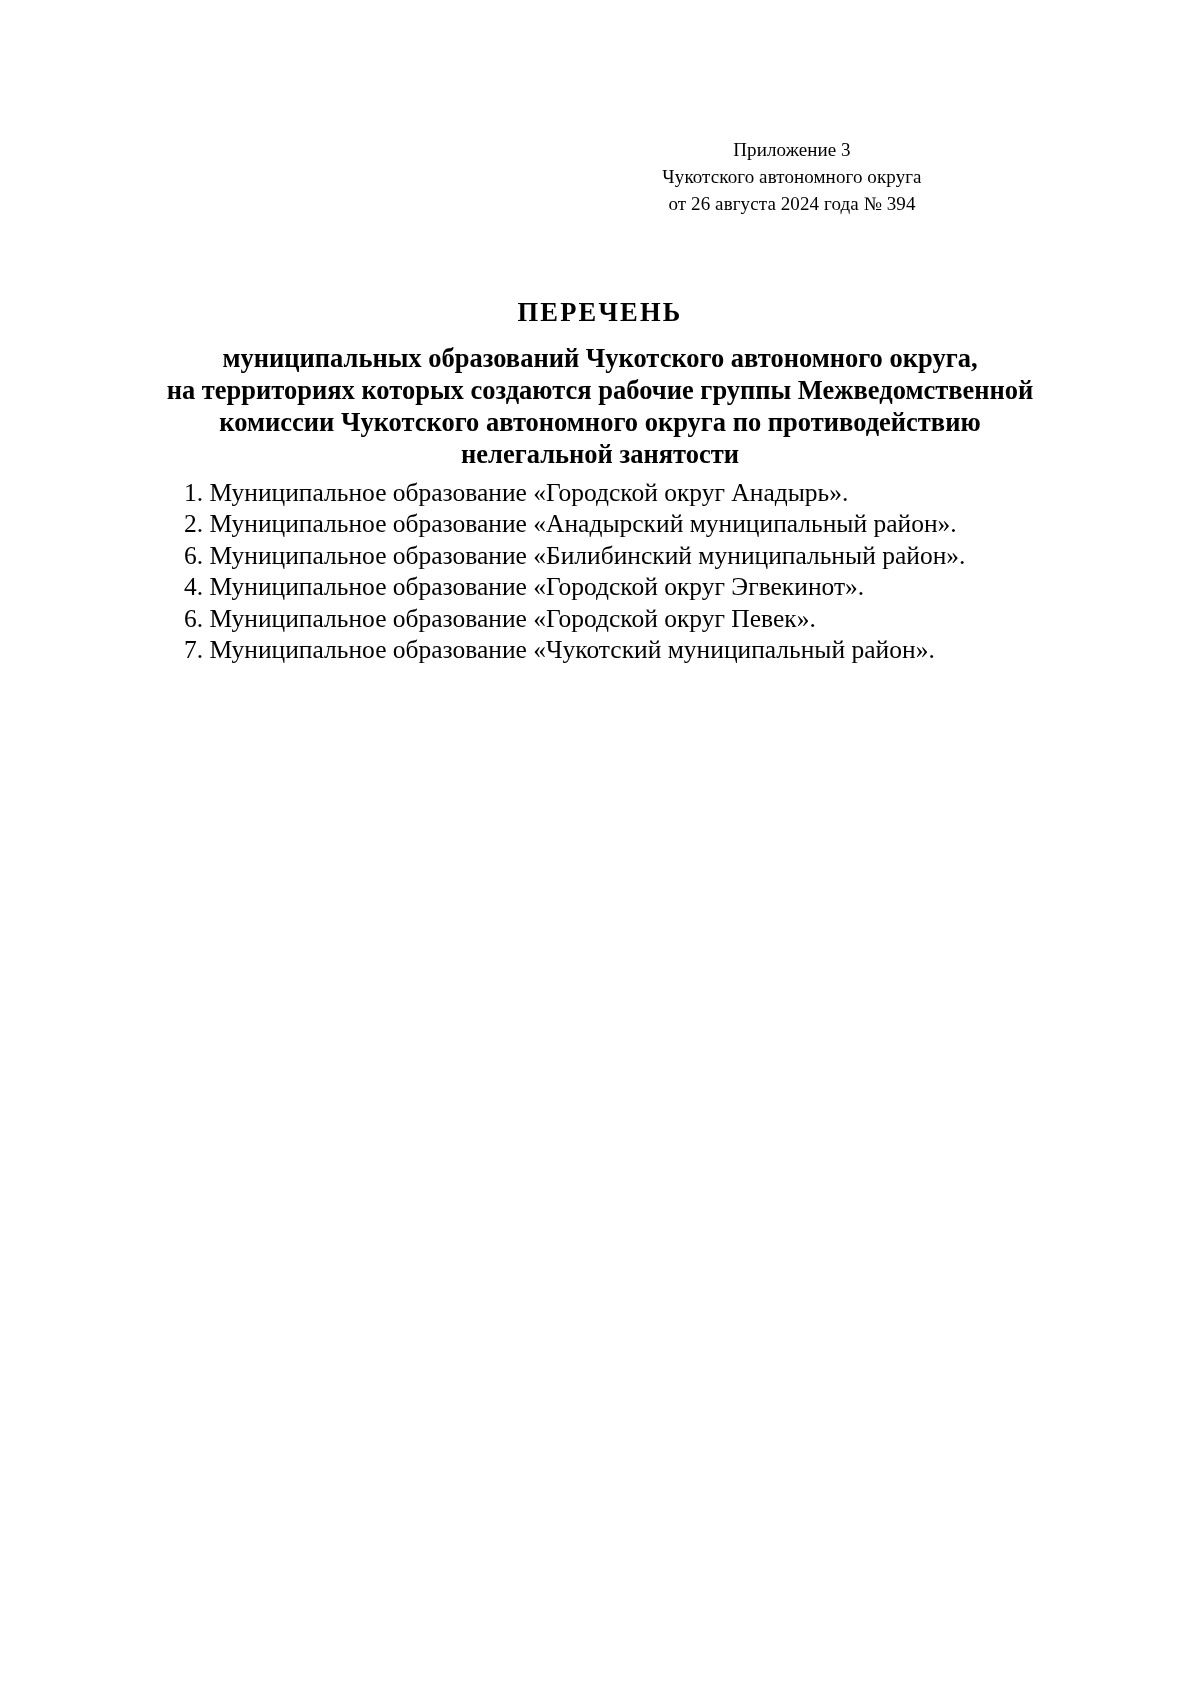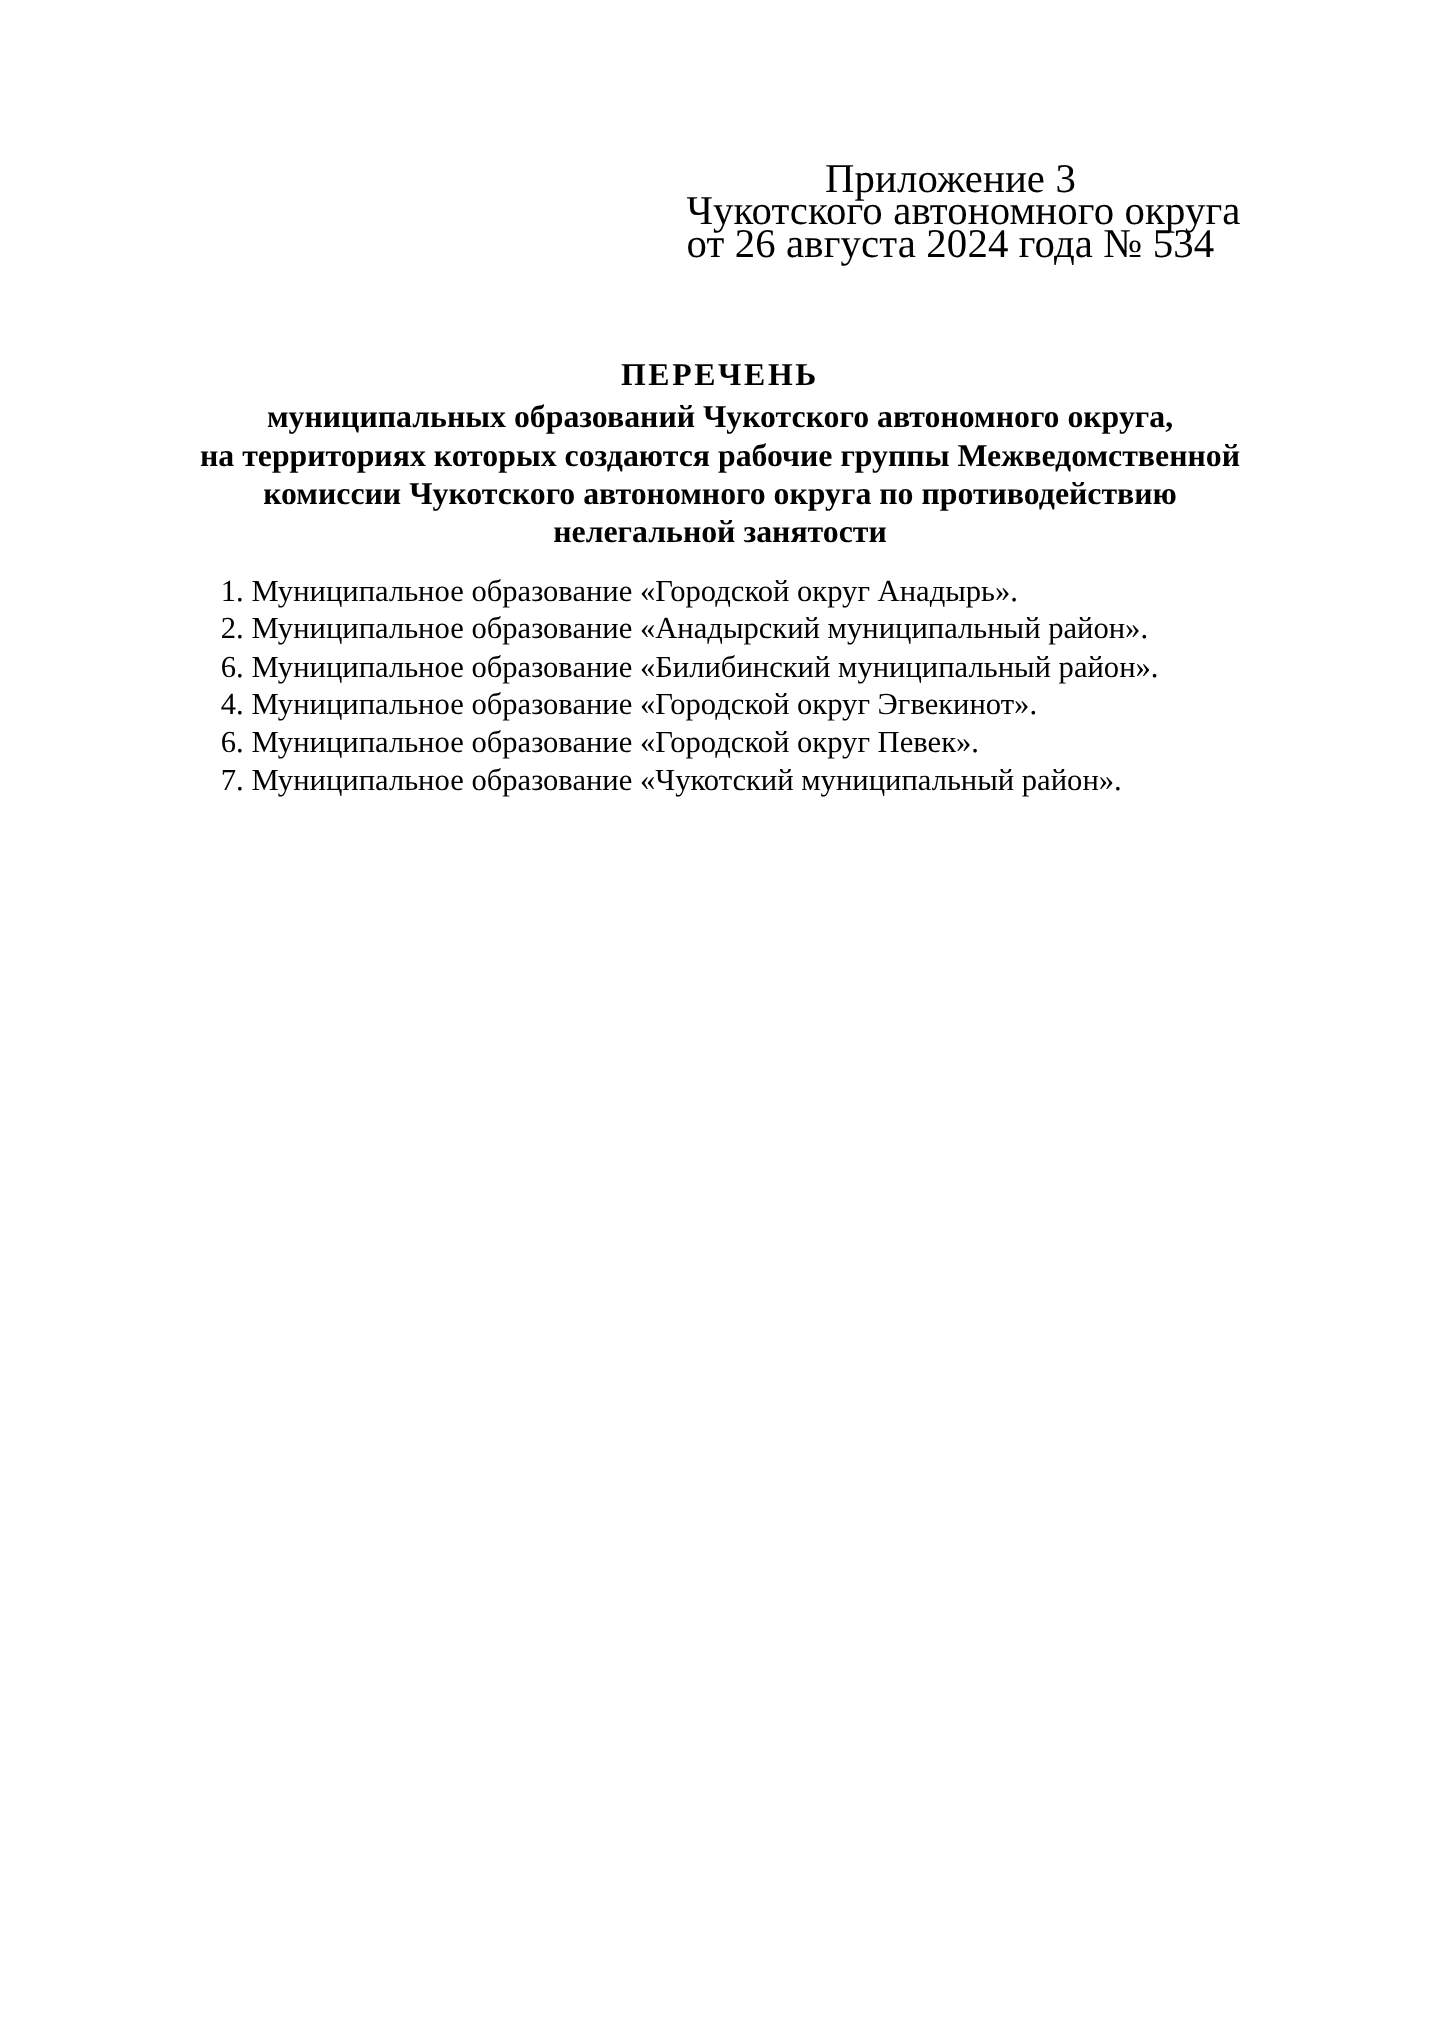--- a/index.html
+++ b/index.html
@@ -22,21 +22,21 @@
     box-sizing: border-box;
   }
 
   
   .appendix-header {
     position: absolute;
     top: 136px;
     right: 188px;
     width: 440px;
     text-align: center;
-    font-size: 34px;
+    font-size: 19px;
     line-height: 27px;
     letter-spacing: 0.1px;
   }
   .appendix-header .hline {
     display: block;
     white-space: nowrap;
   }
 
   
   .doc-title-block {
@@ -45,21 +45,21 @@
     left: 140px;
     width: 920px;
     text-align: center;
     font-weight: bold;
     font-size: 26.5px;
     line-height: 32px;
   }
   .doc-title-block .main-title {
     display: block;
     letter-spacing: 2.2px;
-    margin-bottom: 3px;
+    margin-bottom: 14px;
   }
   .doc-title-block .subtitle-line {
     display: block;
     white-space: nowrap;
   }
 
   
   .entity-list {
     position: absolute;
     top: 477px;
@@ -75,21 +75,21 @@
   }
 </style>
 </head>
 <body>
 
 <div class="page">
 
   <div class="appendix-header">
     <span class="hline">Приложение 3</span>
     <span class="hline">Чукотского автономного округа</span>
-    <span class="hline">от 26 августа 2024 года № 534</span>
+    <span class="hline">от 26 августа 2024 года № 394</span>
   </div>
 
   <div class="doc-title-block">
     <span class="main-title">ПЕРЕЧЕНЬ</span>
     <span class="subtitle-line">муниципальных образований Чукотского автономного округа,</span>
     <span class="subtitle-line">на территориях которых создаются рабочие группы Межведомственной</span>
     <span class="subtitle-line">комиссии Чукотского автономного округа по противодействию</span>
     <span class="subtitle-line">нелегальной занятости</span>
   </div>
 

